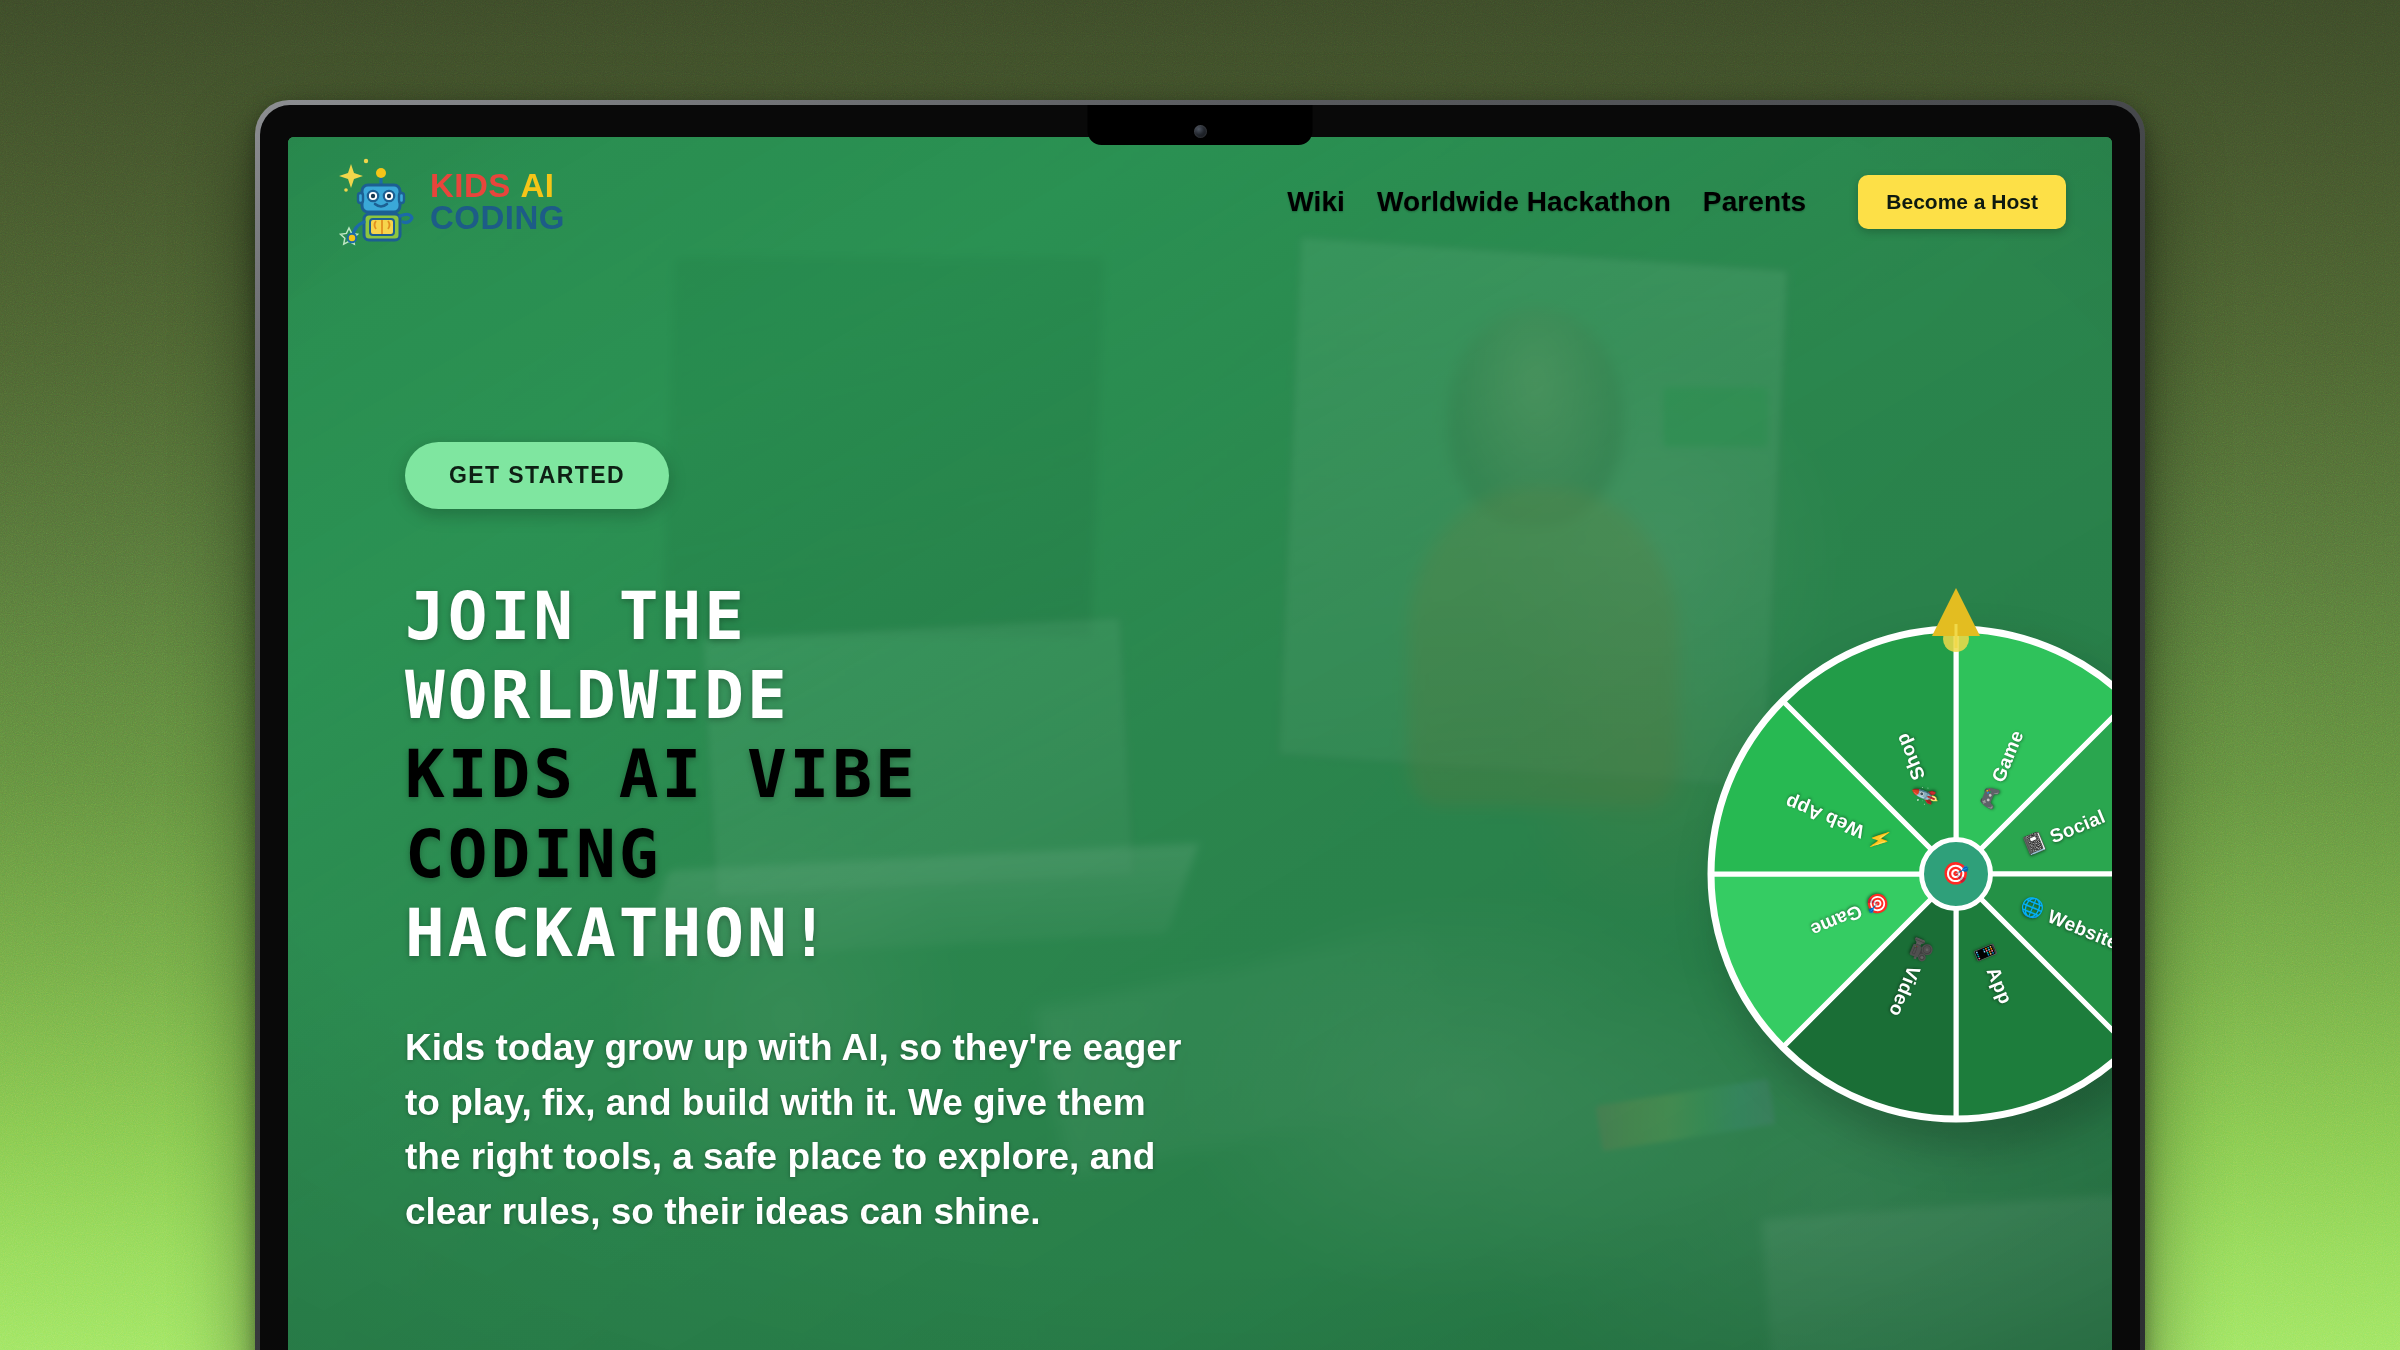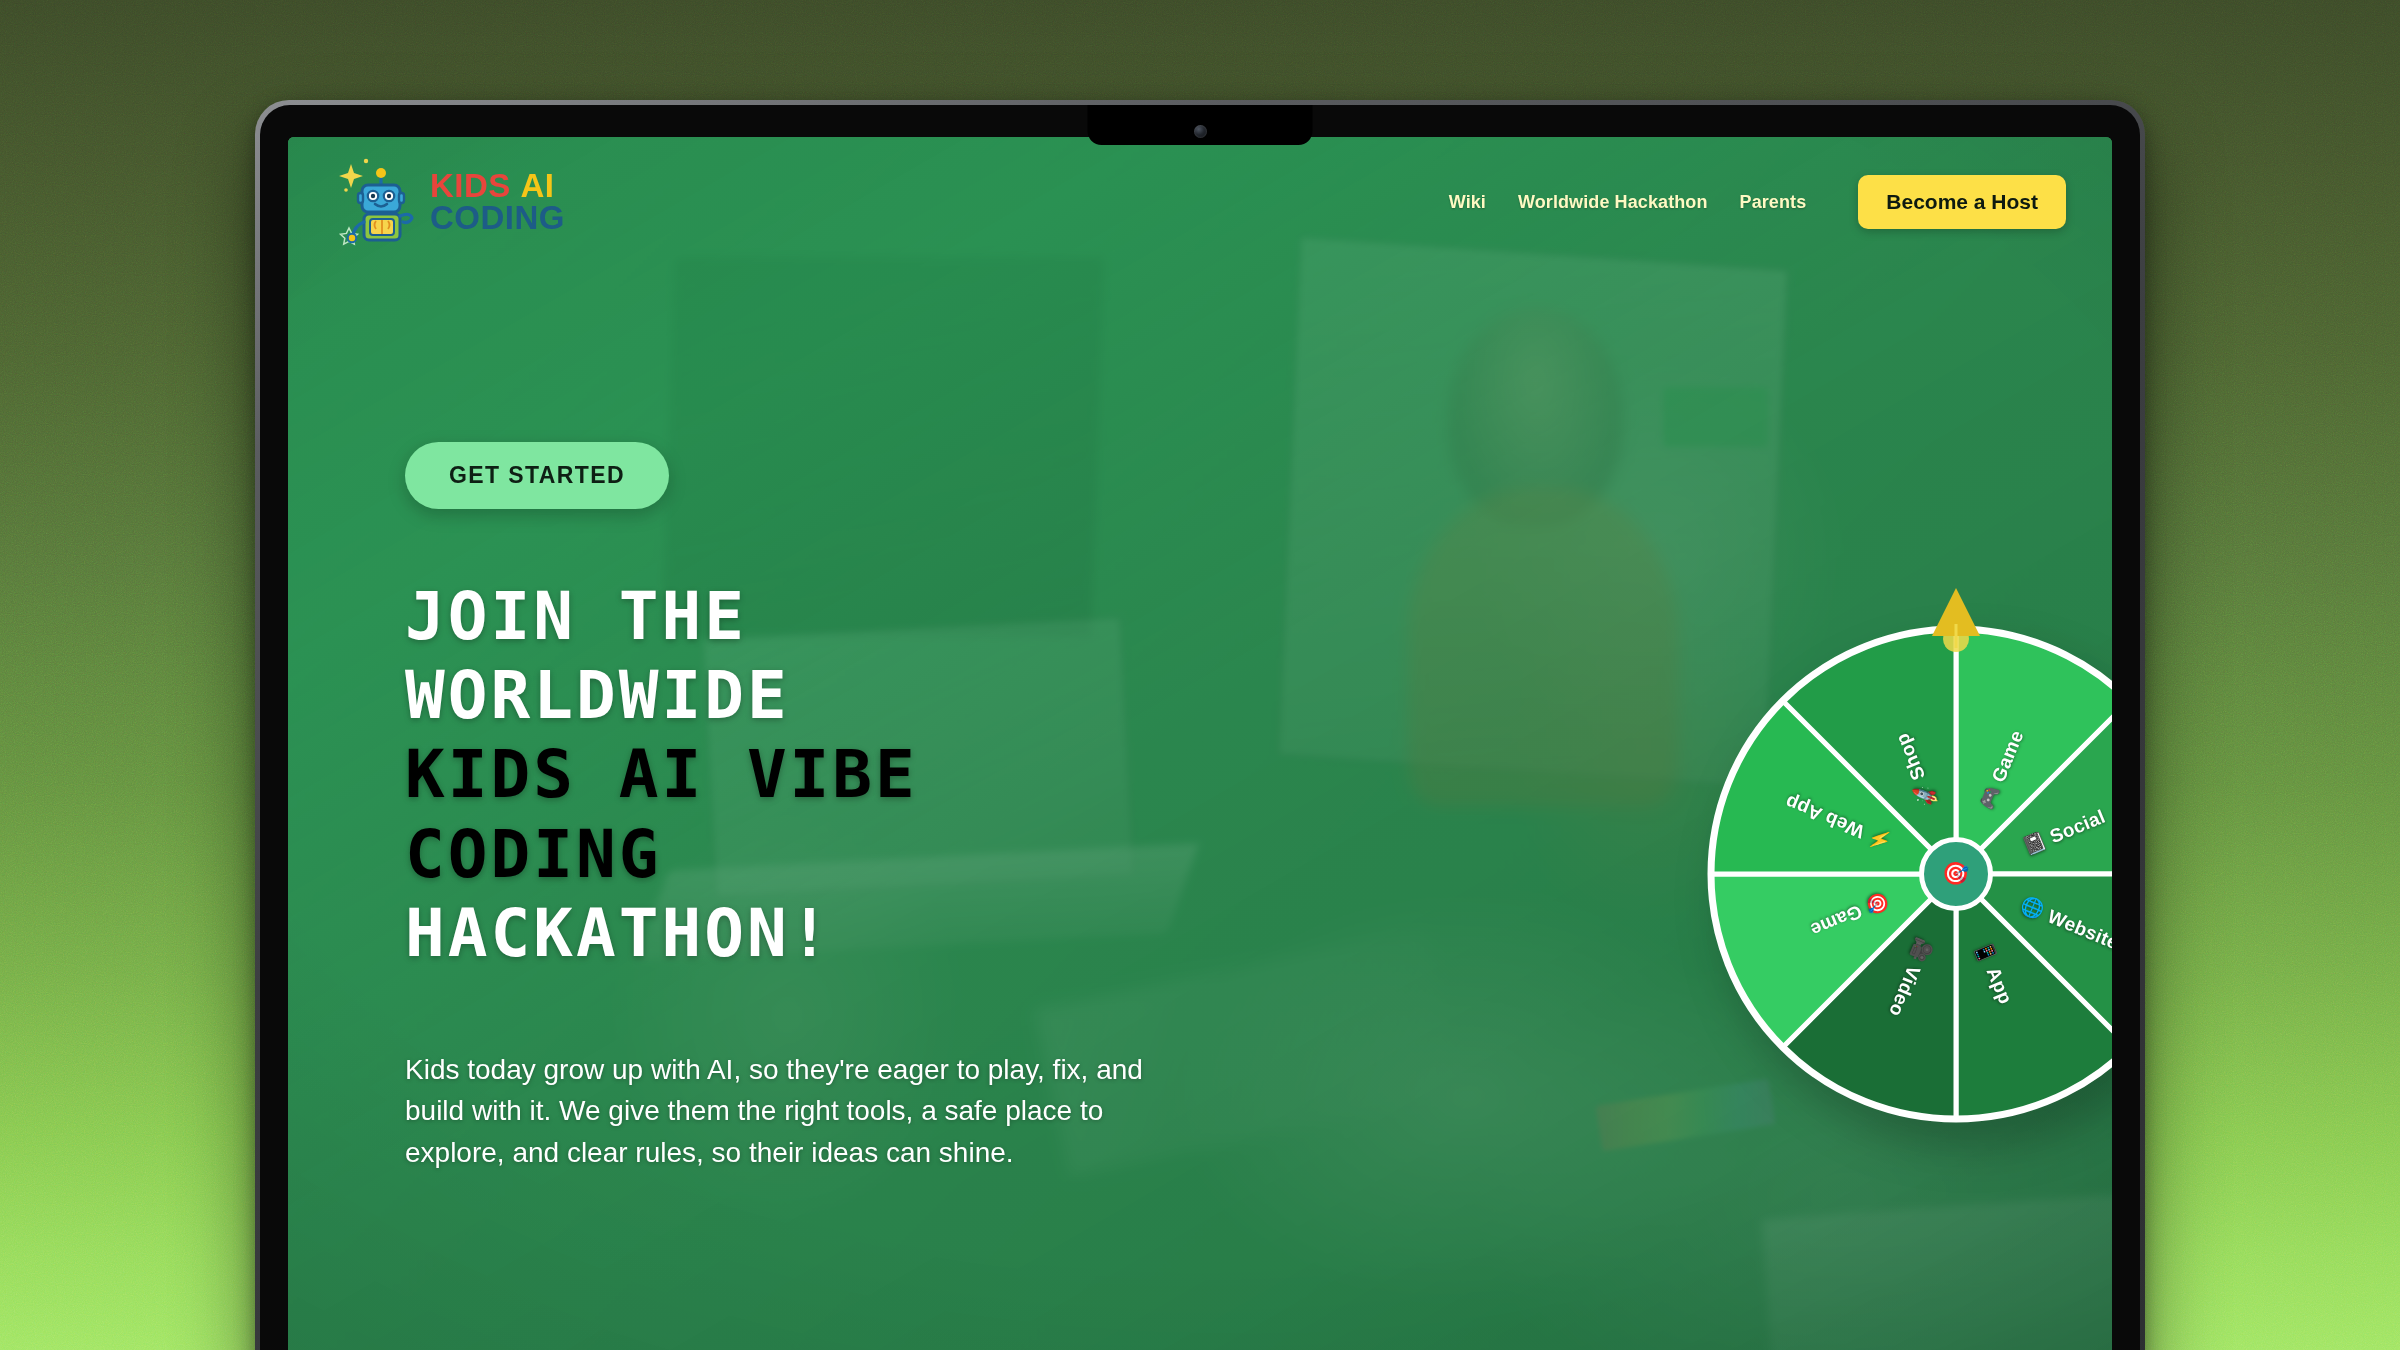--- a/index.html
+++ b/index.html
@@ -185,22 +185,22 @@
   #logo-mark { position:relative; width:78px; height:92px; flex:0 0 auto; }
   #logo-text { display:flex; flex-direction:column; line-height:.98; }
   #logo-line1 { font-size:33px; font-weight:800; letter-spacing:.5px; }
   #logo-line2 { font-size:33px; font-weight:800; letter-spacing:.5px; color:#1d5c87; }
   .kw-kids { color:#e8453c; }
   .kw-ai   { color:#f5c518; }
 
   #nav-spacer { flex:1; }
   #nav-links { display:flex; align-items:center; gap:24px; }
   .nav-link {
-    color:#fef9c3;
-    font-size:18px;
+    color:#000000;
+    font-size:28px;
     font-weight:700;
     letter-spacing:.1px;
     text-shadow:0 1px 2px rgba(0,0,0,.28);
     padding:6px 4px;
     white-space:nowrap;
     cursor:pointer;
   }
   #host-btn {
     margin-left:24px;
     background:#fde047;
@@ -238,25 +238,25 @@
     font-size:66px;
     font-weight:700;
     line-height:1.20;
     letter-spacing:3px;
     color:#ffffff;
     text-shadow:0 2px 6px rgba(0,0,0,.28);
   }
   #headline .accent { color:#000000; }
   #headline .ln { display:block; white-space:nowrap; }
   #subcopy {
-    margin-top:76px;
+    margin-top:48px;
     width:800px;
-    font-size:28px;
+    font-size:37px;
     line-height:1.48;
-    font-weight:400;
+    font-weight:700;
     color:#ffffff;
     text-shadow:0 1px 4px rgba(0,0,0,.30);
   }
 
   
   #wheel-wrap {
     position:absolute;
     left:1418px; top:487px;
     width:500px; height:500px;
     z-index:9;

